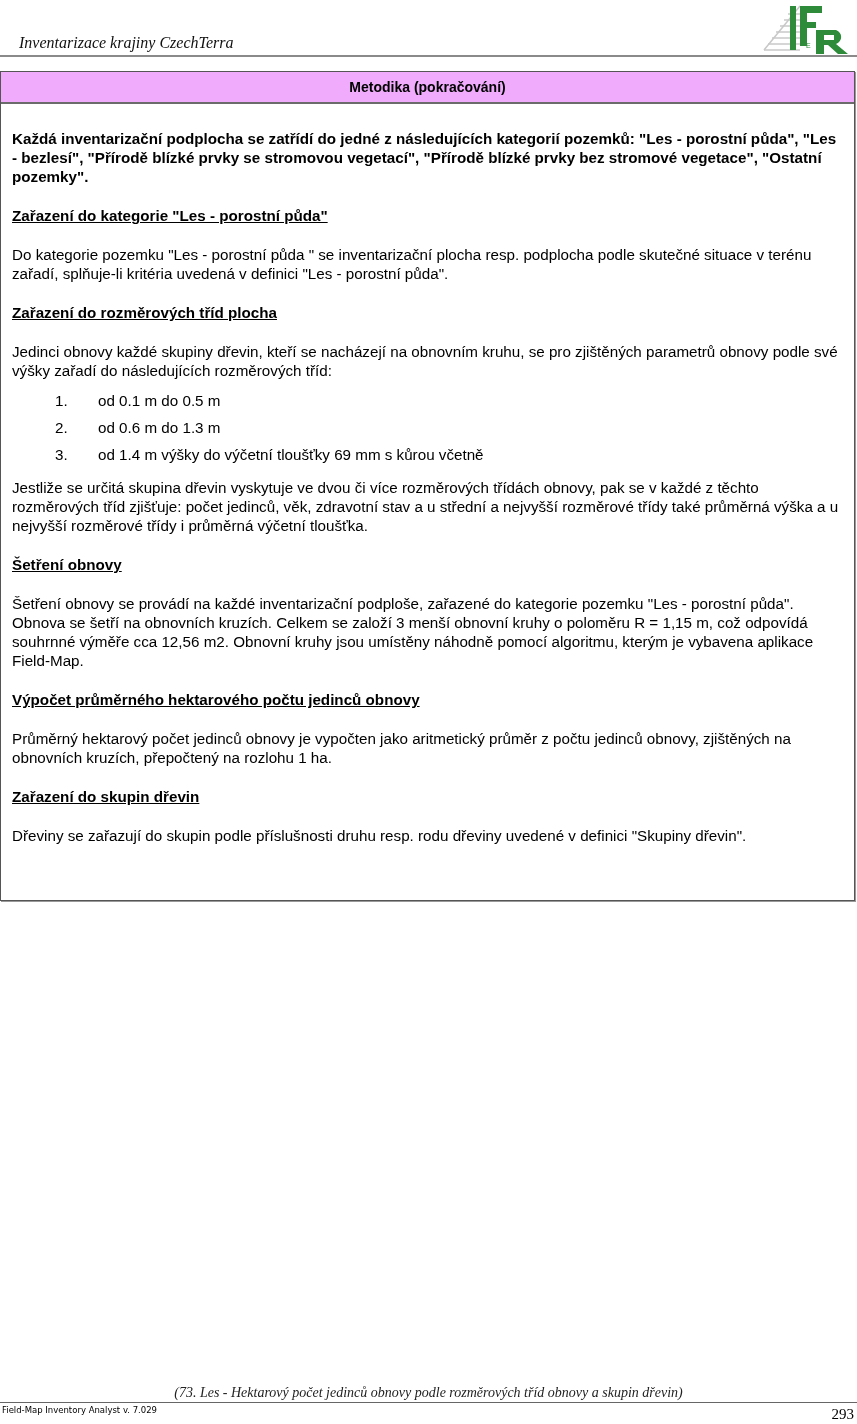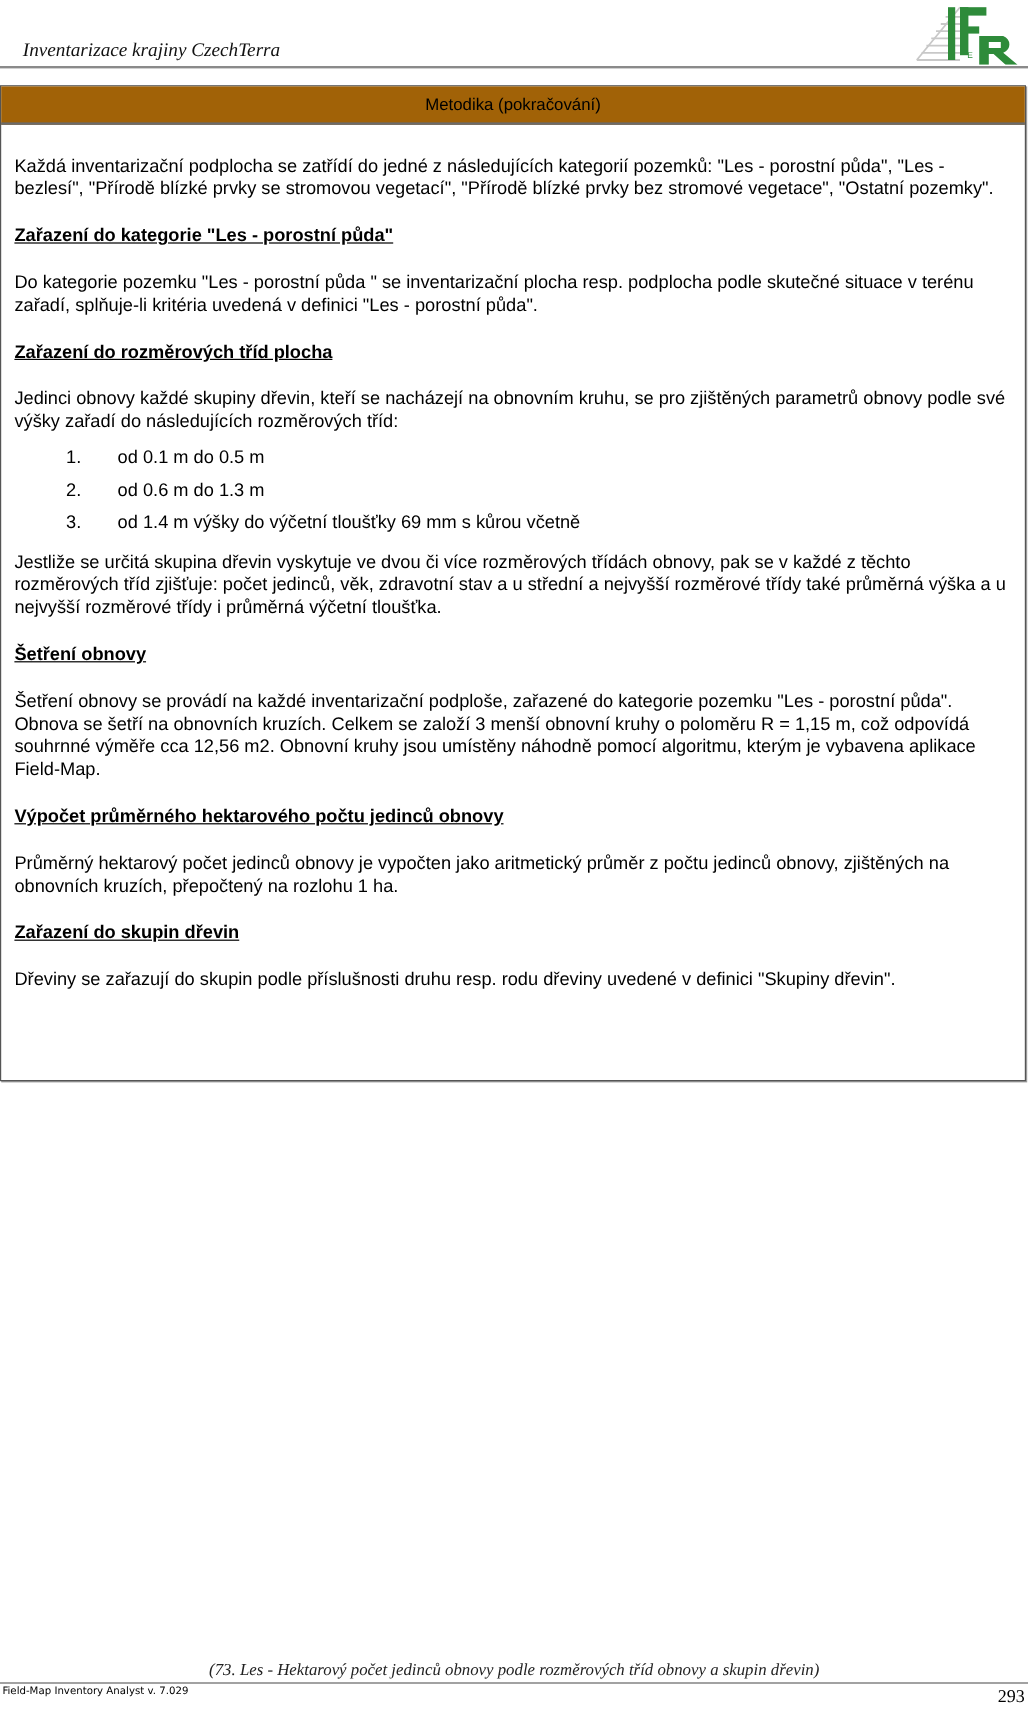--- a/index.html
+++ b/index.html
@@ -45,37 +45,37 @@
       top: 71px;
       width: 855px;
       height: 830px;
       border: 1px solid #555;
       border-left-width: 1px;
       box-sizing: border-box;
       box-shadow: 1px 1px 0 #999;
     }
     .box-header {
       height: 30px;
-      background: #a16207;
+      background: #f0abfc;
       border-bottom: 2px solid #6b6b6b;
       text-align: center;
-      font-weight: normal;
+      font-weight: bold;
       font-size: 14px;
       line-height: 30px;
       color: #000;
     }
     .content {
       padding: 0 10px 0 11px;
       font-size: 15.2px;
       line-height: 19px;
     }
     .content p {
       margin: 0;
     }
-    .p1 { margin-top: 25px !important; }
+    .p1 { margin-top: 25px !important; font-weight: bold; }
     .h {
       font-weight: bold;
       text-decoration: underline;
       margin-top: 20px !important;
       margin-bottom: 20px !important;
       display: block;
     }
     .list {
       margin: 7px 0 10px 0;
       padding: 0;

